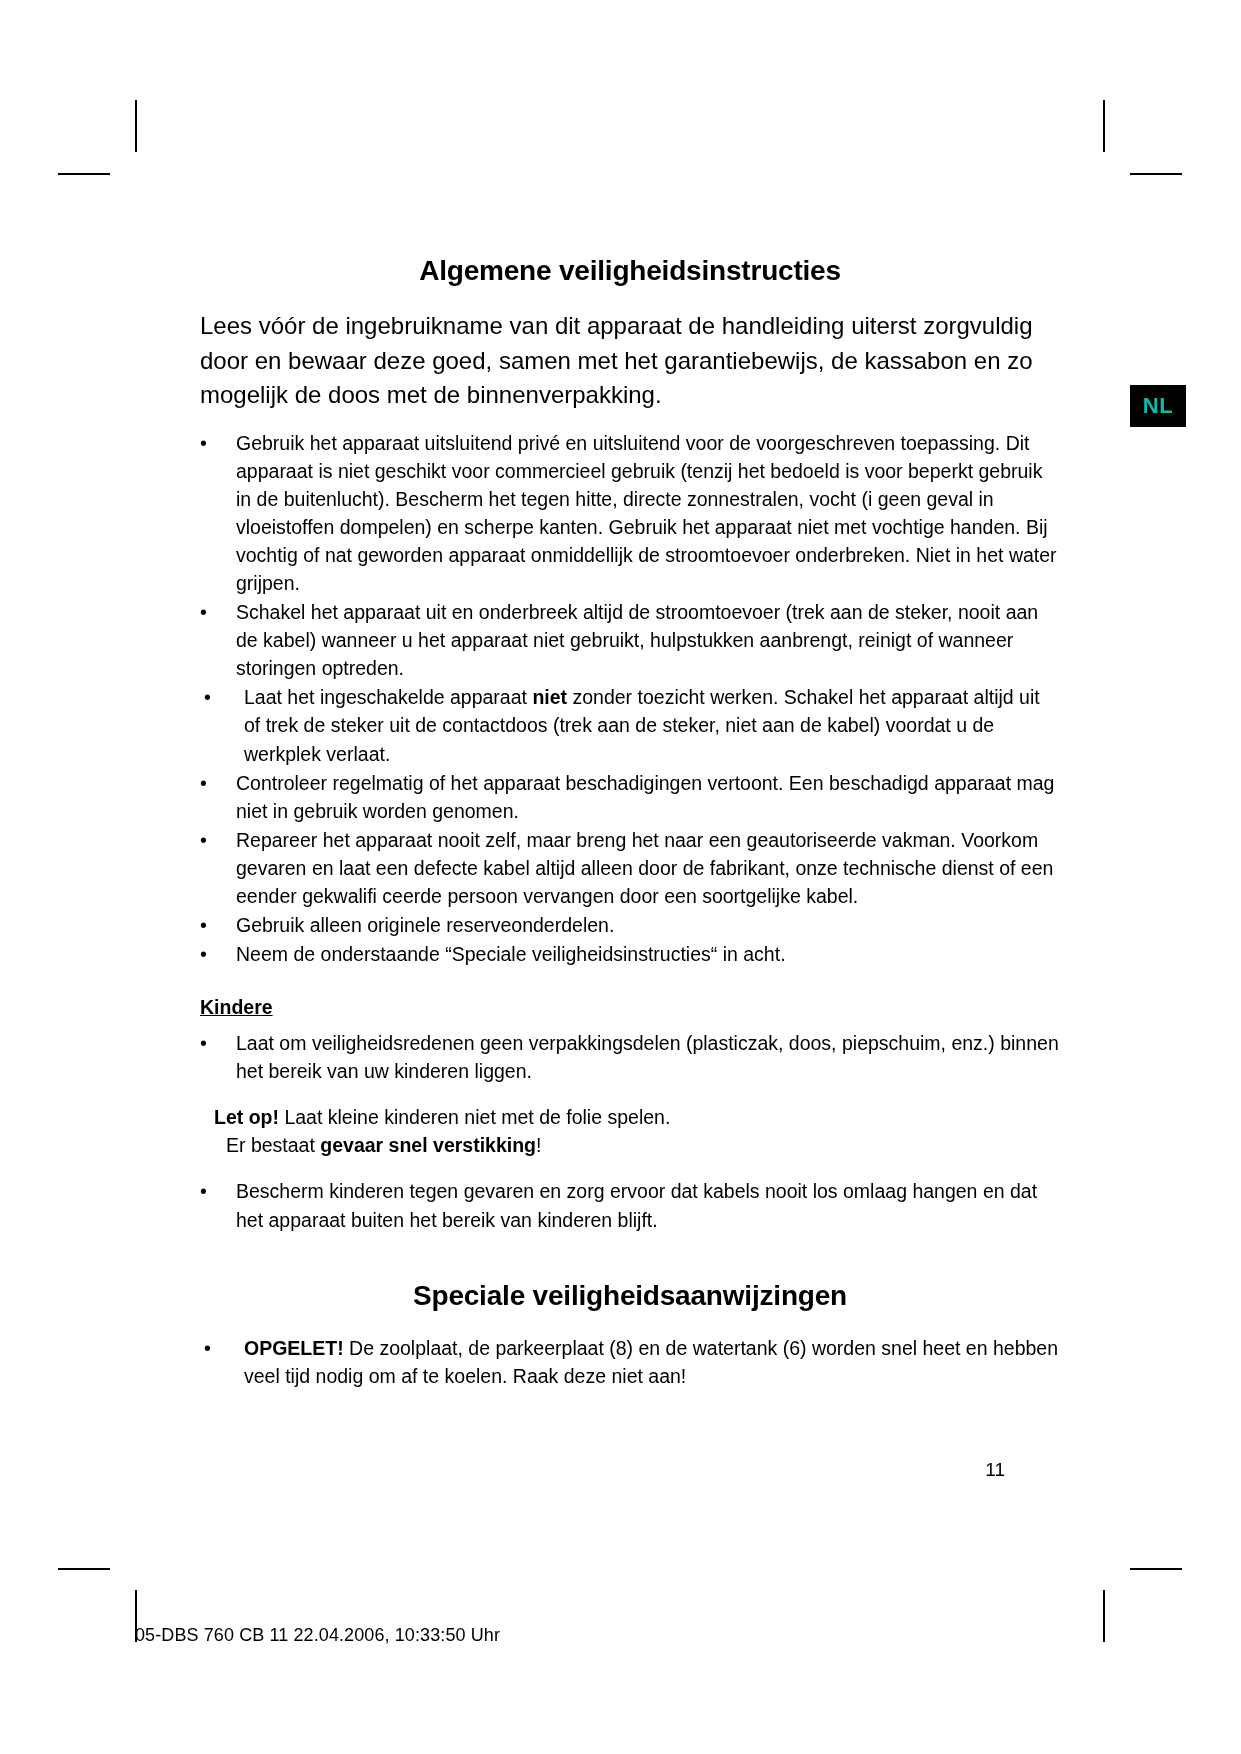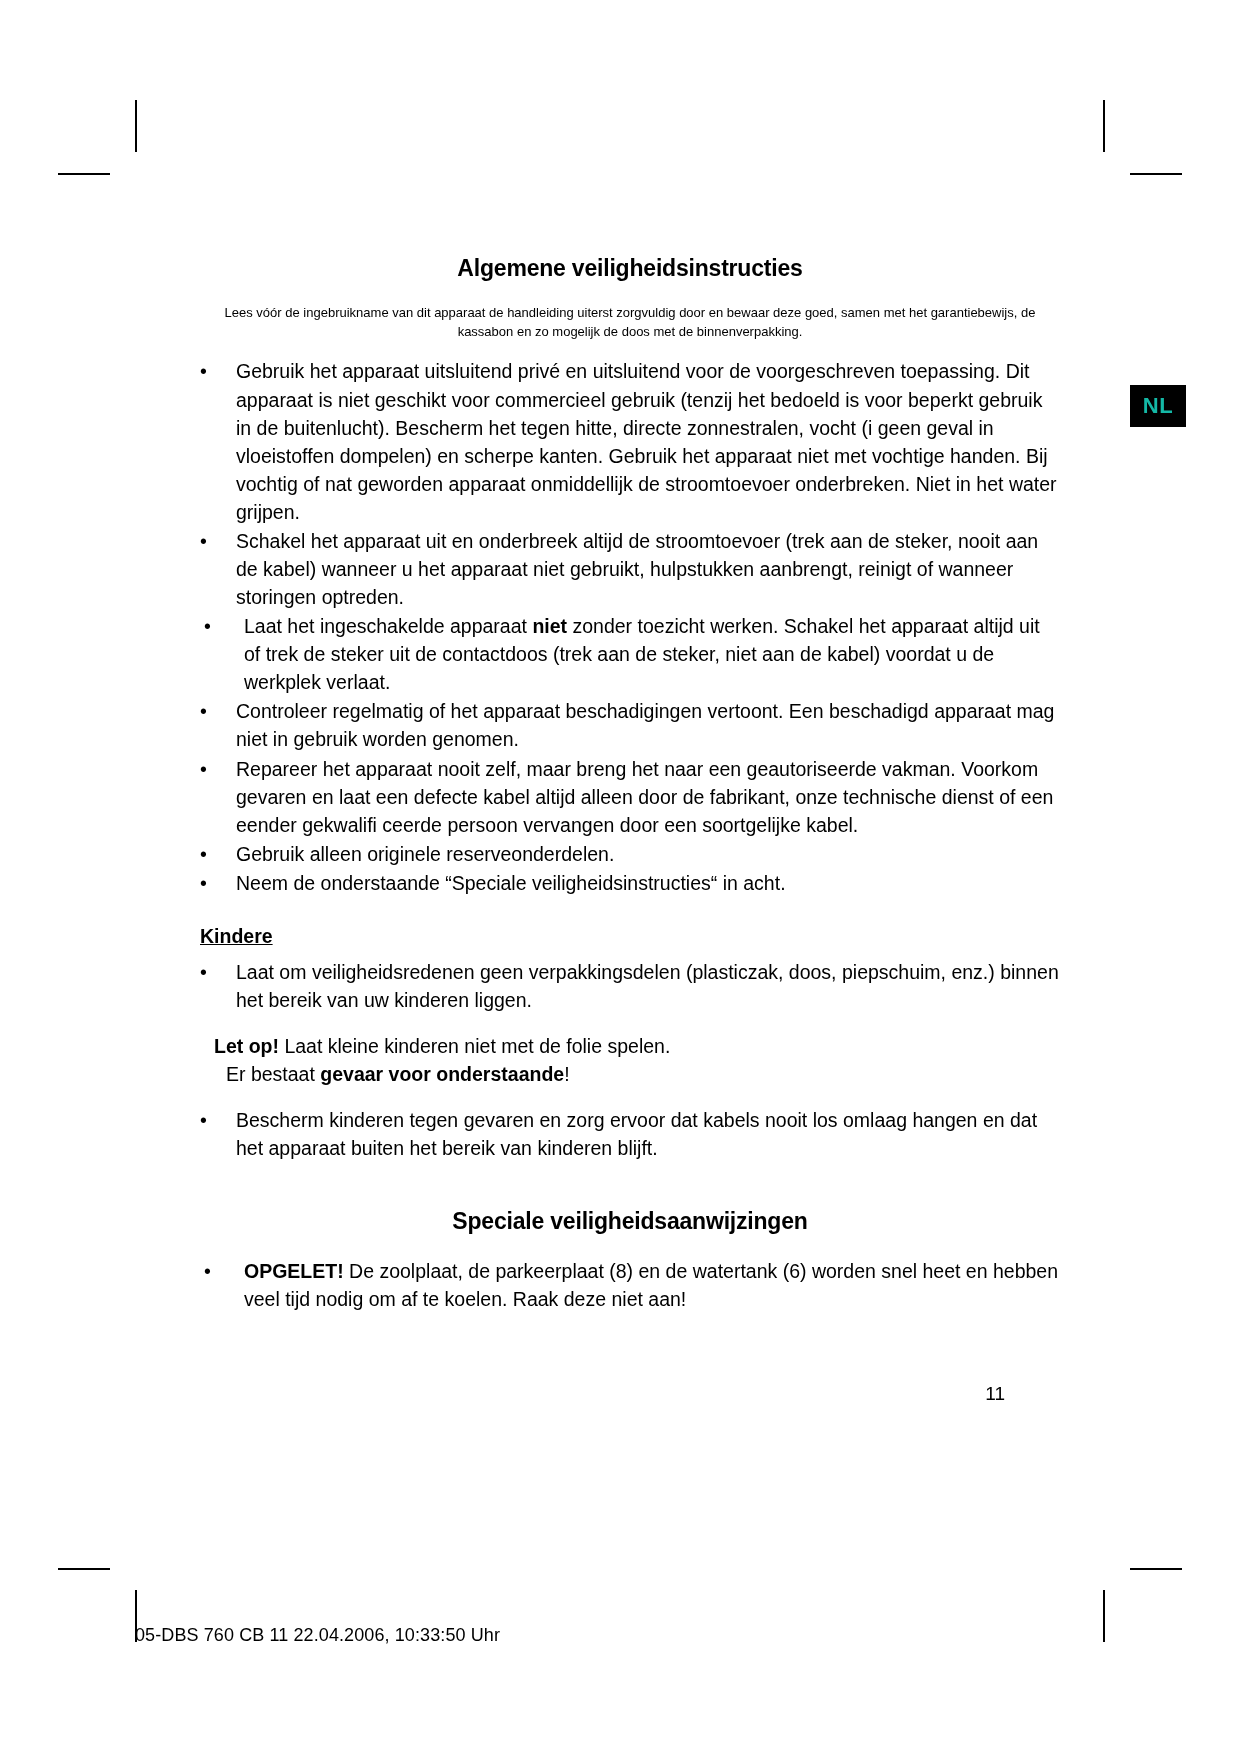--- a/index.html
+++ b/index.html
@@ -46,35 +46,35 @@
 
   
   .content {
     position: absolute;
     left: 200px;
     top: 255px;
     width: 860px;
   }
 
   h1.title {
-    font-size: 23px;
+    font-size: 28px;
     font-weight: bold;
     text-align: center;
     margin: 0 0 22px 0;
     letter-spacing: -0.2px;
   }
   h1.title.second {
     margin-top: 46px;
   }
 
   p.intro {
-    font-size: 13px;
+    font-size: 24px;
     line-height: 1.44;
     margin: 0 0 16px 0;
-    text-align: center;
+    text-align: left;
   }
 
   ul.bullets {
     list-style: none;
     margin: 0;
     padding: 0;
   }
   ul.bullets li {
     position: relative;
     font-size: 19.5px;
@@ -185,21 +185,21 @@
 
     <ul class="bullets">
       <li>
         <span class="bullet">•</span>
         <span>Laat om veiligheidsredenen geen verpakkingsdelen (plasticzak, doos, piepschuim, enz.) binnen het bereik van uw kinderen liggen.</span>
       </li>
     </ul>
 
     <div class="note">
       <b>Let op!</b><span> Laat kleine kinderen niet met de folie spelen.</span>
-      <span class="line2"><span>Er bestaat </span><b>gevaar voor onderstaande</b><span>!</span></span>
+      <span class="line2"><span>Er bestaat </span><b>gevaar snel verstikking</b><span>!</span></span>
     </div>
 
     <ul class="bullets">
       <li>
         <span class="bullet">•</span>
         <span>Bescherm kinderen tegen gevaren en zorg ervoor dat kabels nooit los omlaag hangen en dat het apparaat buiten het bereik van kinderen blijft.</span>
       </li>
     </ul>
 
     <h1 class="title second">Speciale veiligheidsaanwijzingen</h1>

